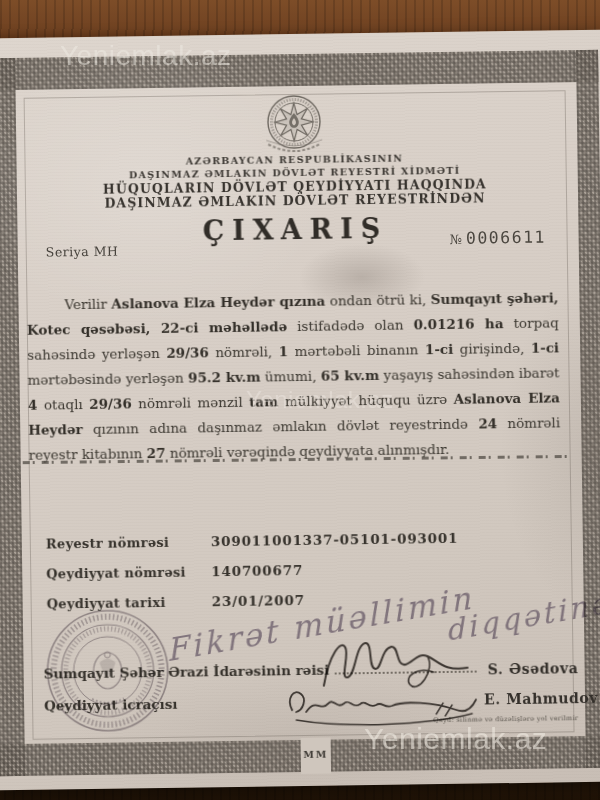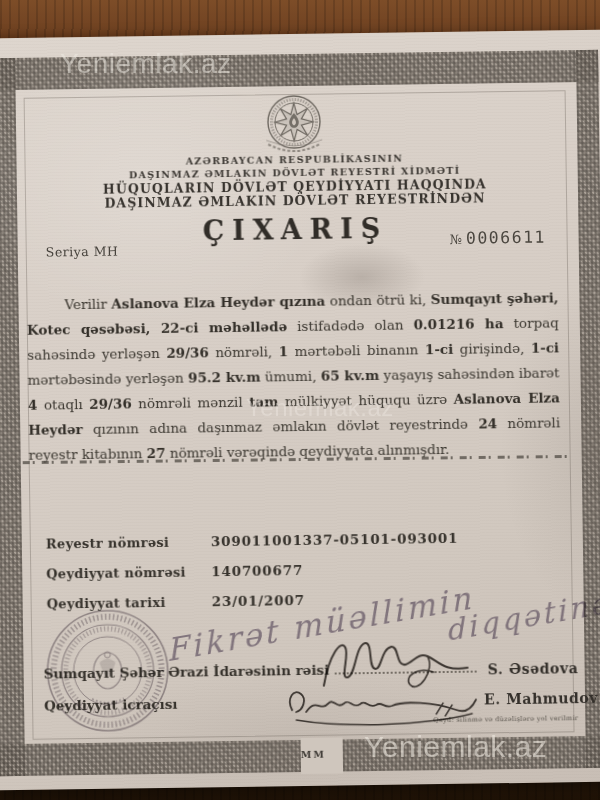--- a/index.html
+++ b/index.html
@@ -80,27 +80,27 @@
   .sig-label2{left:48px;top:660px;}
   .dotline{display:inline-block;width:142px;height:3px;border-bottom:2px dotted rgba(80,74,66,.7);margin-left:5px;vertical-align:baseline;}
   .sig-svg{position:absolute;z-index:6;mix-blend-mode:multiply;filter:blur(.2px);opacity:.88;}
   .sig1{left:320px;top:598px;width:160px;height:72px;}
   .sig2{left:288px;top:648px;width:200px;height:52px;}
   .name{position:absolute;z-index:4;font-weight:bold;font-size:14px;color:#332f2a;white-space:nowrap;letter-spacing:.6px;filter:blur(.2px);}
   .name1{left:492px;top:630px;}
   .name2{left:488px;top:660px;}
   .note-small{position:absolute;left:392px;top:684px;width:190px;z-index:4;font-size:6.5px;color:#534e47;letter-spacing:.3px;filter:blur(.55px);text-align:right;white-space:nowrap;}
   .mm-patch{
-    position:absolute;left:304px;top:704px;width:42px;height:36px;z-index:4;
-    background:#cfc6bd;
+    position:absolute;left:304px;top:704px;width:30px;height:36px;z-index:4;
+    background:#cfc6bd;text-align:center;
   }
   .mm-patch span{display:inline-block;margin-top:11px;font-size:9.5px;font-weight:bold;letter-spacing:2px;color:#3c3833;filter:blur(.3px);}
   .wm{
     position:absolute;z-index:10;font-family:"Liberation Sans",sans-serif;
-    white-space:nowrap;pointer-events:none;letter-spacing:.5px;margin-top:8px;
+    white-space:nowrap;pointer-events:none;letter-spacing:.5px;
   }
   .wm1{left:60px;top:40px;font-size:28px;color:rgba(238,233,226,.52);}
   .wm2{left:246px;top:386px;font-size:24px;color:rgba(243,238,232,.36);}
   .wm3{left:364px;top:722px;font-size:30px;color:rgba(240,234,226,.58);}
 </style>
 </head>
 <body>
 
 <div class="paper">
 

